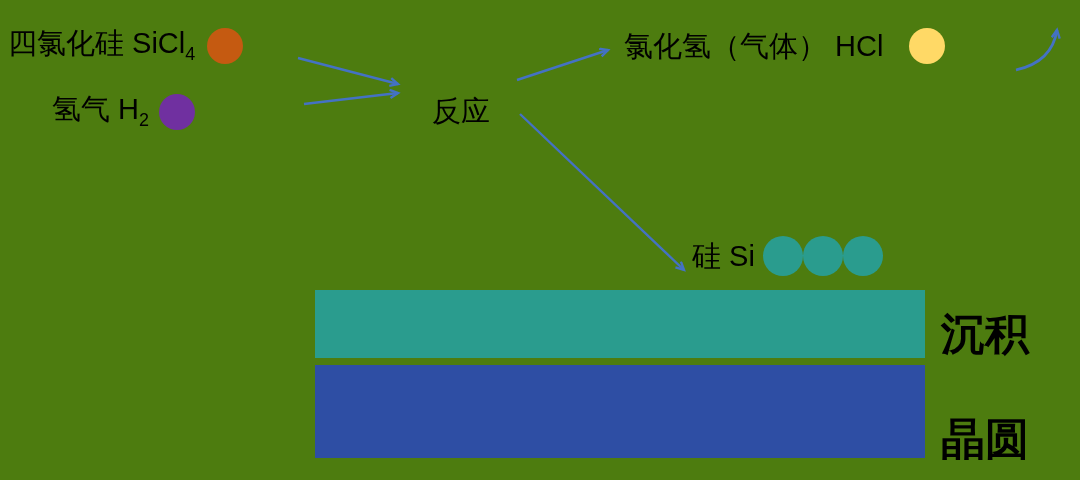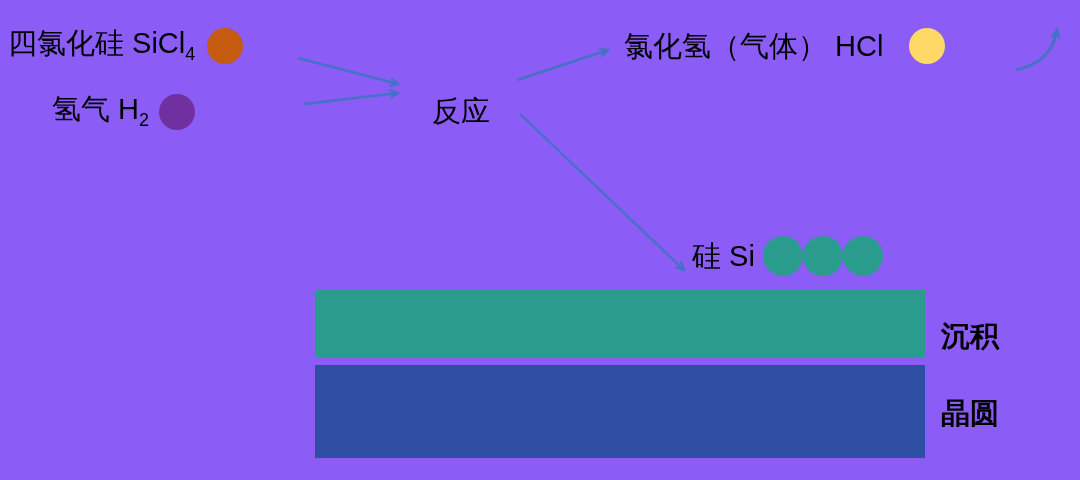--- a/index.html
+++ b/index.html
@@ -5,21 +5,21 @@
   html, body {
     margin: 0;
     padding: 0;
     background: #ffffff;
     font-family: "Liberation Sans", "DejaVu Sans", sans-serif;
   }
   .canvas {
     position: relative;
     width: 1080px;
     height: 480px;
-    background: #8b5cf6;
+    background: #4d7c0f;
     overflow: hidden;
     color: #000000;
   }
   .row {
     position: absolute;
     display: flex;
     align-items: center;
     white-space: nowrap;
   }
   .label {
@@ -43,25 +43,24 @@
   .gap12 { gap: 12px; }
   .gap14 { gap: 26px; }
   .gap6  { gap: 0; }
   .layer-rect {
     position: absolute;
     left: 315px;
     width: 610px;
   }
   .layer-label {
     position: absolute;
-    font-size: 29px;
+    font-size: 44px;
     font-weight: bold;
     color: #000000;
     white-space: nowrap;
-    margin-top: 12px;
   }
   svg.arrows {
     position: absolute;
     left: 0;
     top: 0;
     width: 1080px;
     height: 480px;
     pointer-events: none;
   }
 </style>
@@ -106,15 +105,15 @@
     <span class="label" style="margin-right:8px;">硅 Si</span>
     <span class="molecule big" style="background-color: rgb(42, 156, 142);"></span>
     <span class="molecule big" style="background-color: rgb(42, 156, 142);"></span>
     <span class="molecule big" style="background-color: rgb(42, 156, 142);"></span>
   </div>
 
   <div class="layer-rect" style="top: 290px; height: 68px; background-color: rgb(42, 156, 142);"></div>
   <div class="layer-label" style="left:941px; top:305px;">沉积</div>
 
   <div class="layer-rect" style="top: 365px; height: 93px; background-color: rgb(46, 78, 164);"></div>
-  <div class="layer-label" style="left:941px; top:382px;">晶圆</div>
+  <div class="layer-label" style="left:941px; top:410px;">晶圆</div>
 
 </div>
 
 </body></html>

